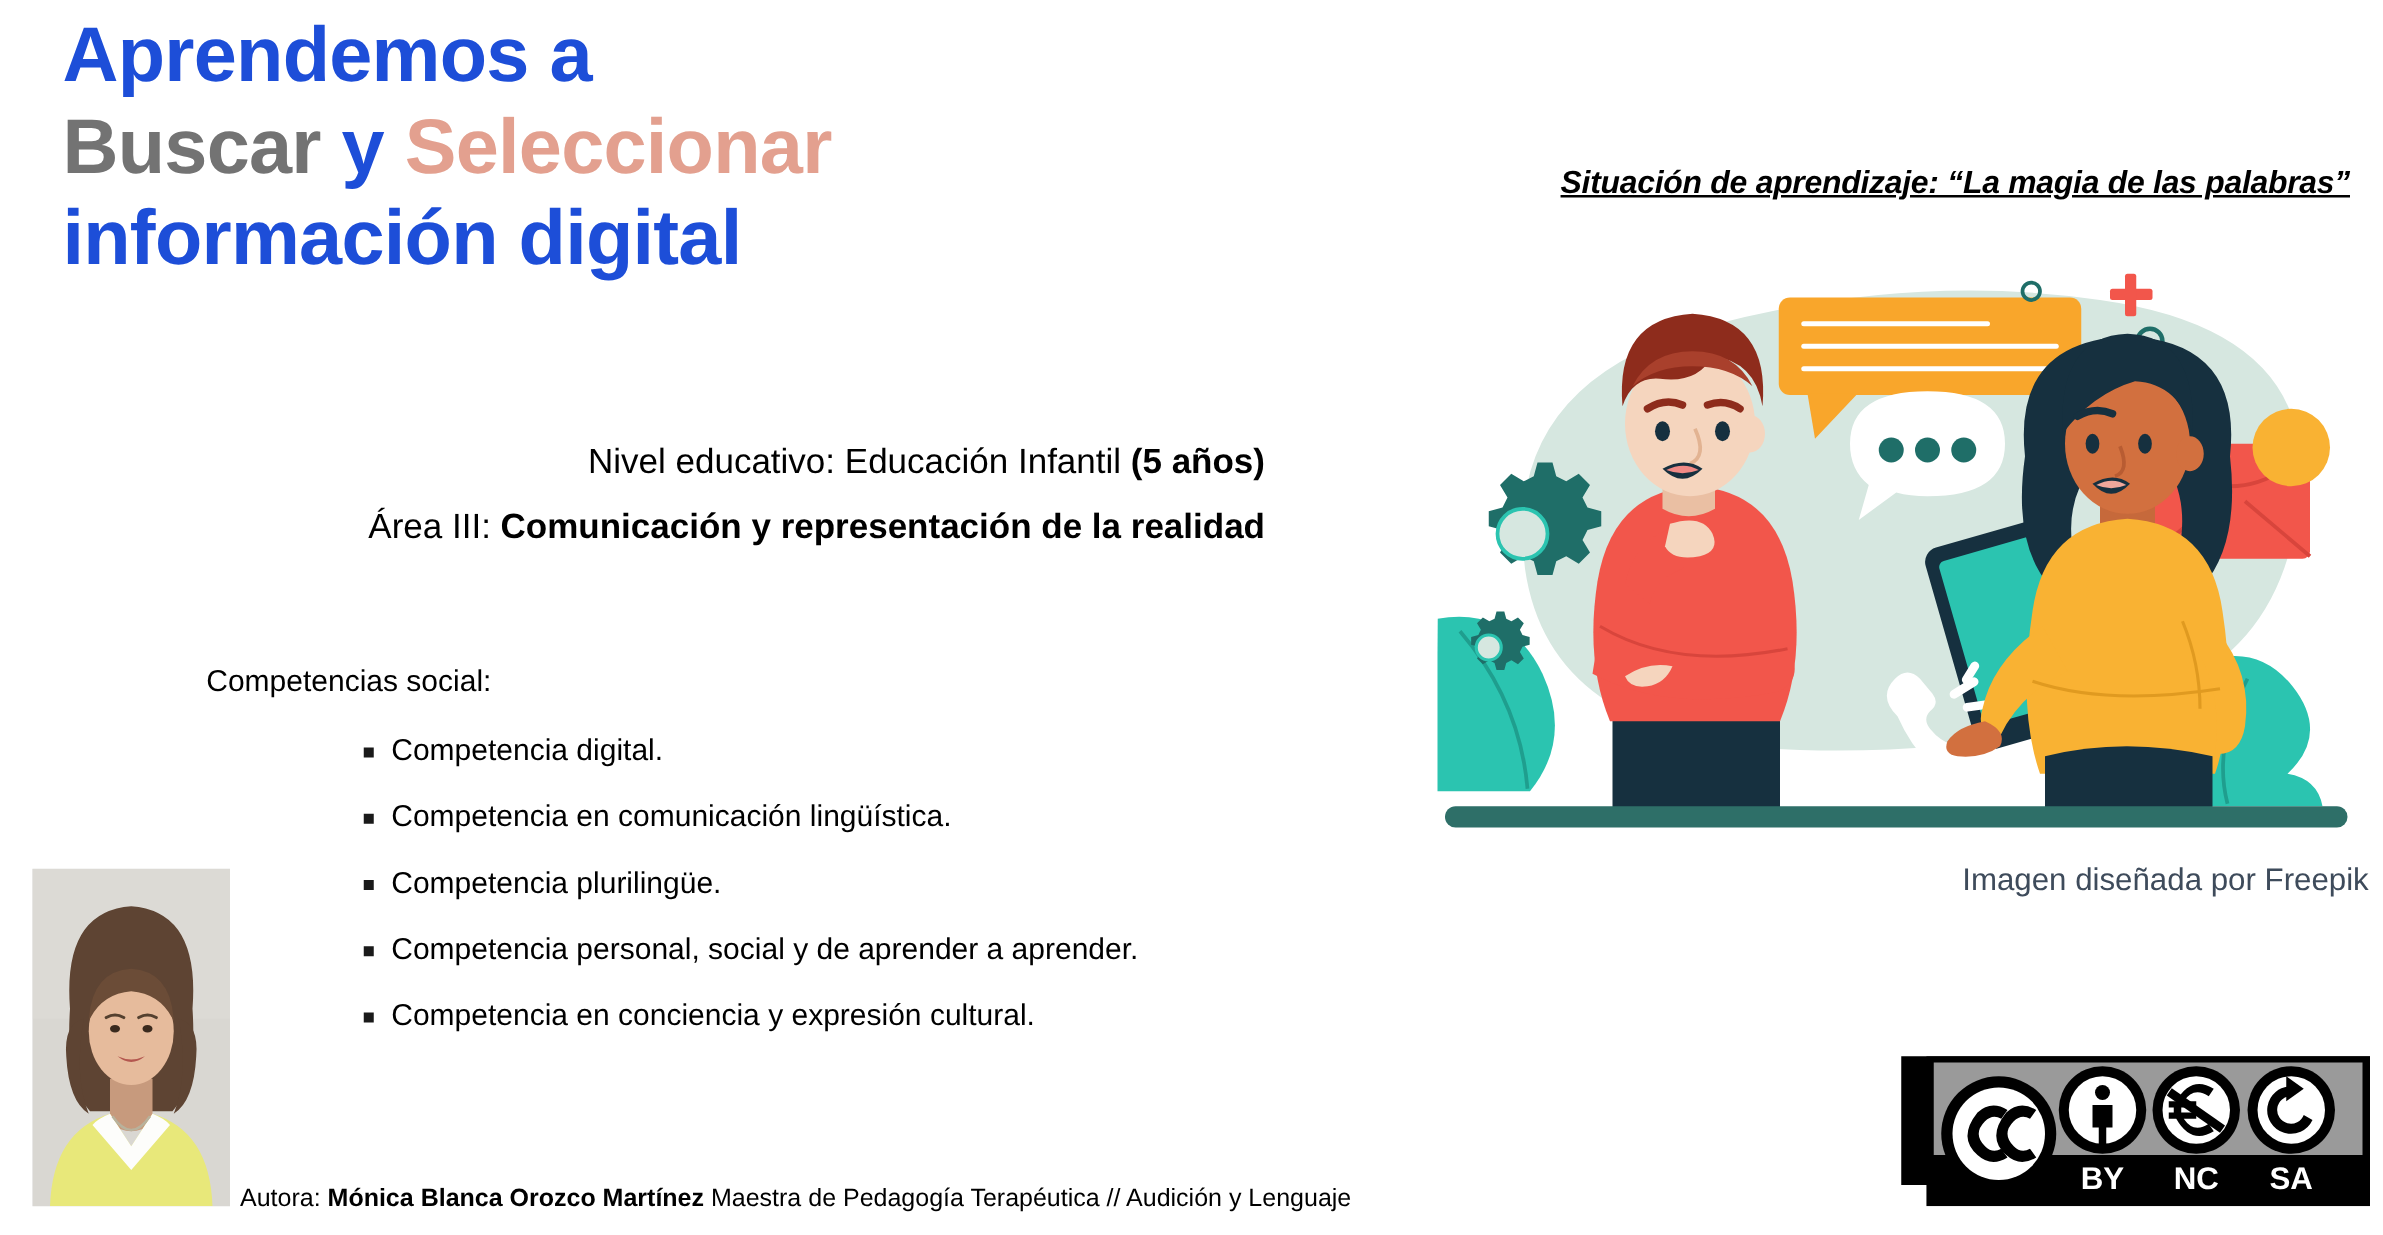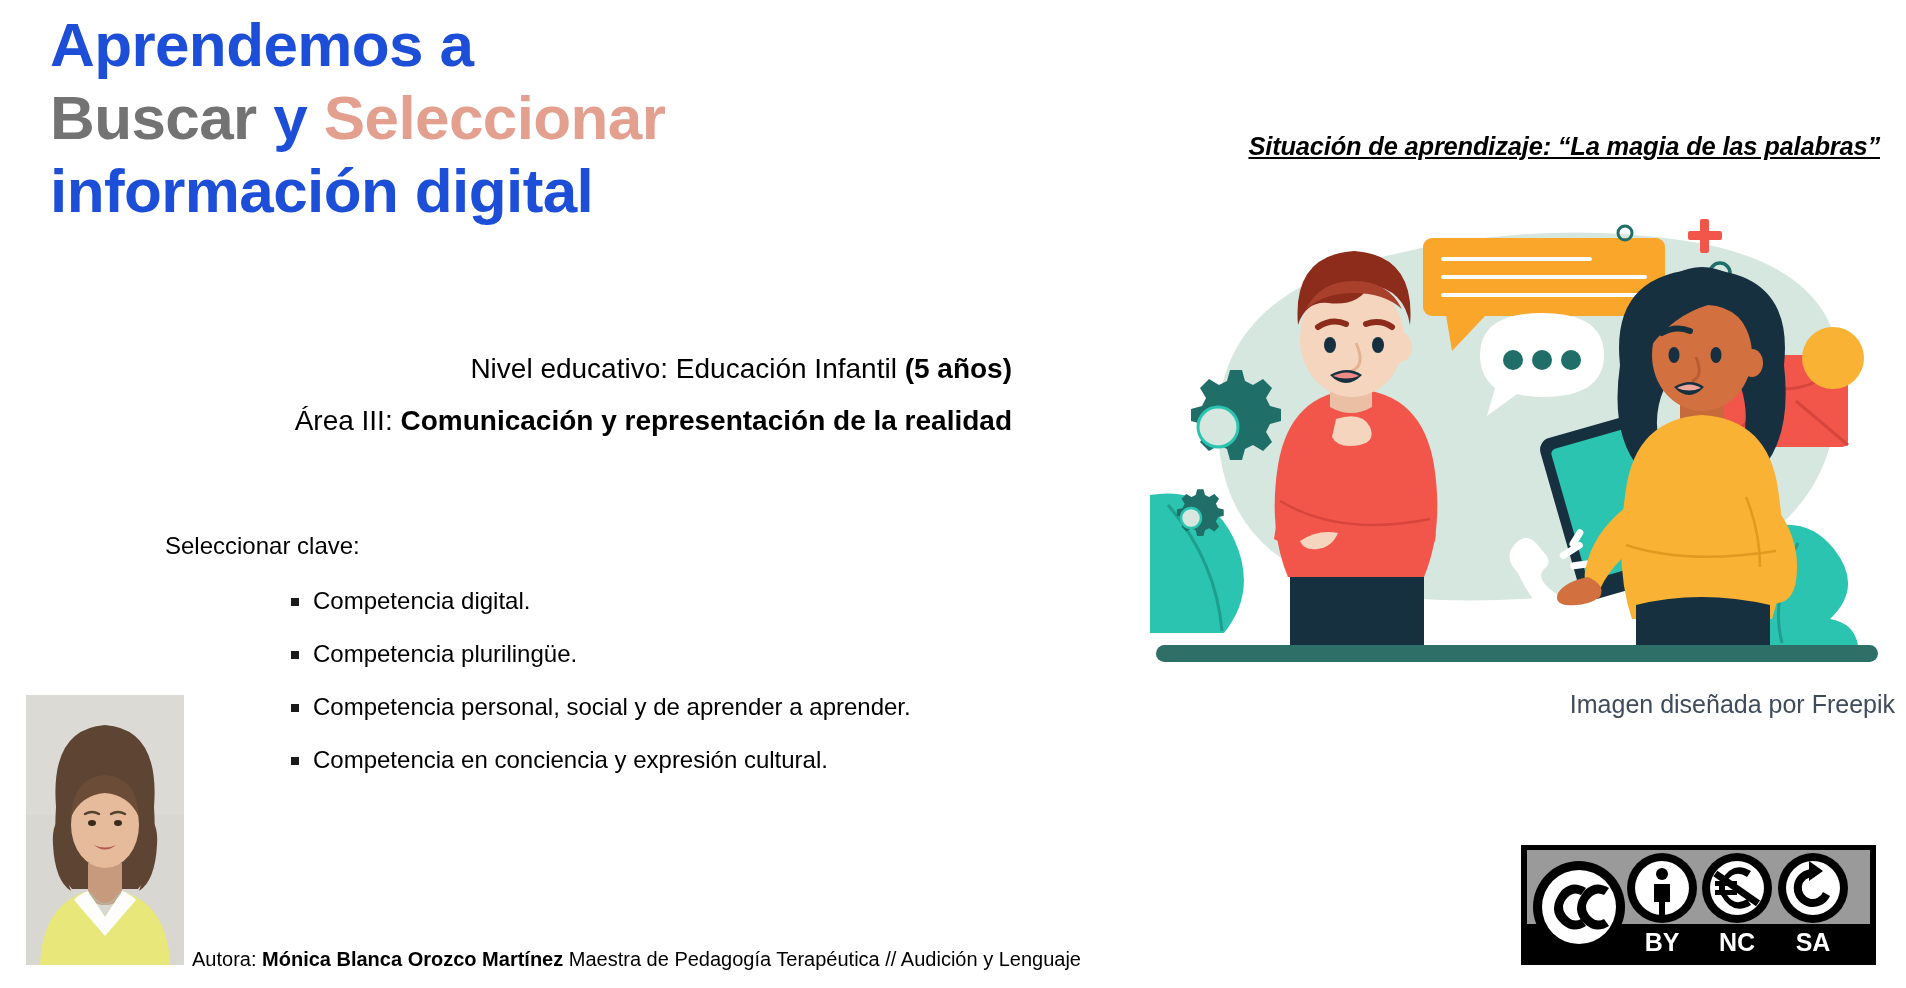--- a/index.html
+++ b/index.html
@@ -149,44 +149,45 @@
   }
 
   
   #cc-badge {
     position: absolute;
     left: 1521px;
     top: 845px;
     width: 355px;
     height: 103px;
     background: #000000;
+    padding-left: 20px;
   }
   #cc-badge svg { display: block; }
 </style>
 </head>
 <body>
 
 <div id="title-block">
   <div class="title-line t-black">Aprendemos a</div>
   <div class="title-line"><span class="t-green">Buscar</span><span class="t-black"> y </span><span class="t-salmon">Seleccionar</span></div>
   <div class="title-line t-black">información digital</div>
 </div>
 
 <div id="situation">Situación de aprendizaje: “La magia de las palabras”</div>
 
 <div id="meta">
   <div class="meta-line"><span>Nivel educativo: Educación Infantil </span><b>(5 años)</b></div>
   <div class="meta-line"><span>Área III: </span><b>Comunicación y representación de la realidad</b></div>
 </div>
 
 <div id="competencias">
-  <div id="comp-heading">Seleccionar clave:</div>
+  <div id="comp-heading">Competencias social:</div>
   <ul id="comp-list">
     <li><span class="bullet-sq"></span><span>Competencia digital.</span></li>
-    <li><span class="bullet-sq"></span></li>
+    <li><span class="bullet-sq"></span><span>Competencia en comunicación lingüística.</span></li>
     <li><span class="bullet-sq"></span><span>Competencia plurilingüe.</span></li>
     <li><span class="bullet-sq"></span><span>Competencia personal, social y de aprender a aprender.</span></li>
     <li><span class="bullet-sq"></span><span>Competencia en conciencia y expresión cultural.</span></li>
   </ul>
 </div>
 
 <div id="author-photo">
   <svg width="158" height="270" viewBox="0 0 158 270" xmlns="http://www.w3.org/2000/svg" aria-hidden="true">
     <rect width="158" height="270" fill="#d9d7d2"></rect>
     <rect y="0" width="158" height="120" fill="#dcdad5"></rect>

